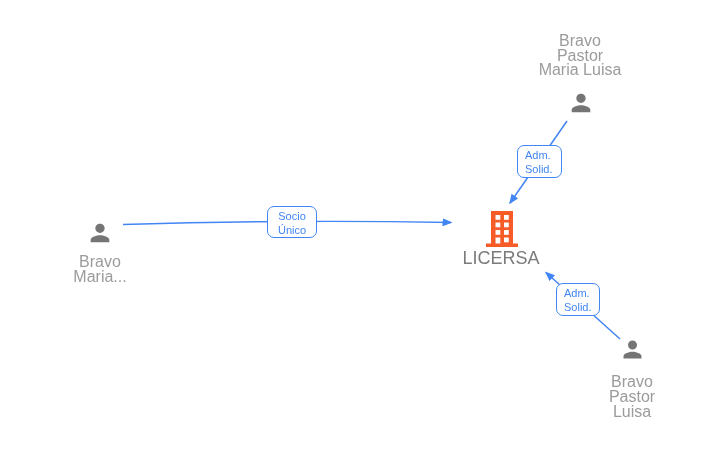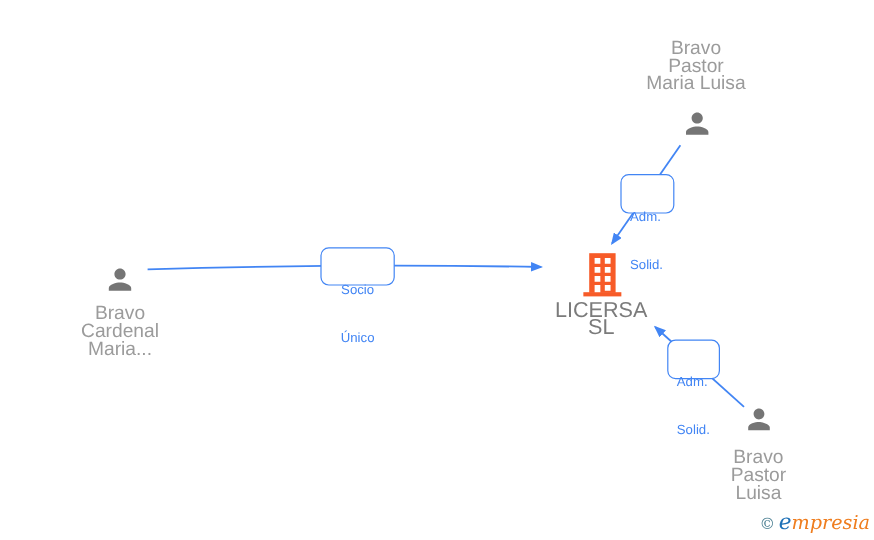--- a/index.html
+++ b/index.html
@@ -15,21 +15,21 @@
   }
   .edges{position:absolute;left:0;top:0;width:728px;height:450px;}
   .edge{stroke:var(--link);stroke-width:1.5;fill:none;}
   .arrowhead{fill:var(--link);}
   .edge-label{
     position:absolute;box-sizing:border-box;background:#fff;
     border:1.5px solid var(--link);border-radius:7px;
     color:var(--link);font-size:11px;line-height:14px;
     padding:2px 0 0 0;z-index:3;
   }
-  .edge-label span{display:block;margin-top:26px;}
+  .edge-label span{display:block;}
   .edge-label.align-left{padding-left:7px;text-align:left;}
   .edge-label.align-center{text-align:center;}
   .node{position:absolute;z-index:2;}
   .node-label{
     position:absolute;text-align:center;color:var(--person-label);
     font-size:16px;line-height:15px;z-index:2;
   }
   .node-label span{display:block;}
   .company-label{color:var(--company-label);font-size:18px;line-height:14px;}
   .maria-label{line-height:14.5px;}
@@ -52,21 +52,21 @@
     <defs>
       <marker id="arrow" viewBox="0 0 10 8" refX="8.5" refY="4" markerWidth="10" markerHeight="8" markerUnits="userSpaceOnUse" orient="auto">
         <path class="arrowhead" d="M0,0 L10,4 L0,8 Z"></path>
       </marker>
     </defs>
     <path class="edge" d="M123,224.5 Q290,219.5 451,222.5" marker-end="url(#arrow)"></path>
     <path class="edge" d="M567,121 L510,203" marker-end="url(#arrow)"></path>
     <path class="edge" d="M620,339 L546,272.5" marker-end="url(#arrow)"></path>
   </svg>
 
-  <div class="edge-label align-center" style="left:267px;top:206px;width:62px;height:32px;">
+  <div class="edge-label align-center" style="left:267px;top:206px;width:50px;height:32px;">
     <span>Socio</span>
     <span>Único</span>
   </div>
   <div class="edge-label align-left" style="left:517px;top:145px;width:45px;height:33px;">
     <span>Adm.</span>
     <span>Solid.</span>
   </div>
   <div class="edge-label align-left" style="left:556px;top:283px;width:44px;height:33px;">
     <span>Adm.</span>
     <span>Solid.</span>
@@ -83,21 +83,20 @@
     </svg>
   </div>
 
   <div class="node" style="left:86px;top:219px;">
     <svg class="person-icon" width="28" height="28" viewBox="0 0 24 24">
       <path d="M12 12c2.21 0 4-1.79 4-4s-1.79-4-4-4-4 1.79-4 4 1.79 4 4 4zm0 2c-2.67 0-8 1.34-8 4v2h16v-2c0-2.66-5.33-4-8-4z"></path>
     </svg>
   </div>
   <div class="node-label" style="left:30px;top:254px;width:140px;">
     <span>Bravo</span>
-    <span>Cardenal</span>
     <span>Maria...</span>
   </div>
 
   <div class="node" style="left:486px;top:210px;">
     <svg class="building-icon" width="32" height="38" viewBox="0 0 32 38">
       <g fill="var(--company)">
         <rect x="0" y="33.5" width="32" height="3.5"></rect>
         <rect x="5" y="1" width="22" height="33"></rect>
       </g>
       <g fill="#ffffff">
@@ -107,31 +106,27 @@
         <rect x="18" y="12.5" width="4.8" height="4.8"></rect>
         <rect x="9.5" y="20" width="4.8" height="4.8"></rect>
         <rect x="18" y="20" width="4.8" height="4.8"></rect>
         <rect x="9.5" y="27.5" width="4.8" height="6"></rect>
         <rect x="18" y="27.5" width="4.8" height="4.8"></rect>
       </g>
     </svg>
   </div>
   <div class="node-label company-label" style="left:421px;top:251px;width:160px;">
     <span>LICERSA</span>
-    <span>SL</span>
   </div>
 
   <div class="node" style="left:619px;top:336px;">
     <svg class="person-icon" width="27" height="27" viewBox="0 0 24 24">
       <path d="M12 12c2.21 0 4-1.79 4-4s-1.79-4-4-4-4 1.79-4 4 1.79 4 4 4zm0 2c-2.67 0-8 1.34-8 4v2h16v-2c0-2.66-5.33-4-8-4z"></path>
     </svg>
   </div>
   <div class="node-label" style="left:562px;top:374px;width:140px;">
     <span>Bravo</span>
     <span>Pastor</span>
     <span>Luisa</span>
   </div>
 
-  <div class="watermark">
-    <span class="wm-copy">©</span><span class="wm-e">e</span><span class="wm-rest">mpresia</span>
-  </div>
 
 </div>
 
 </body></html>

